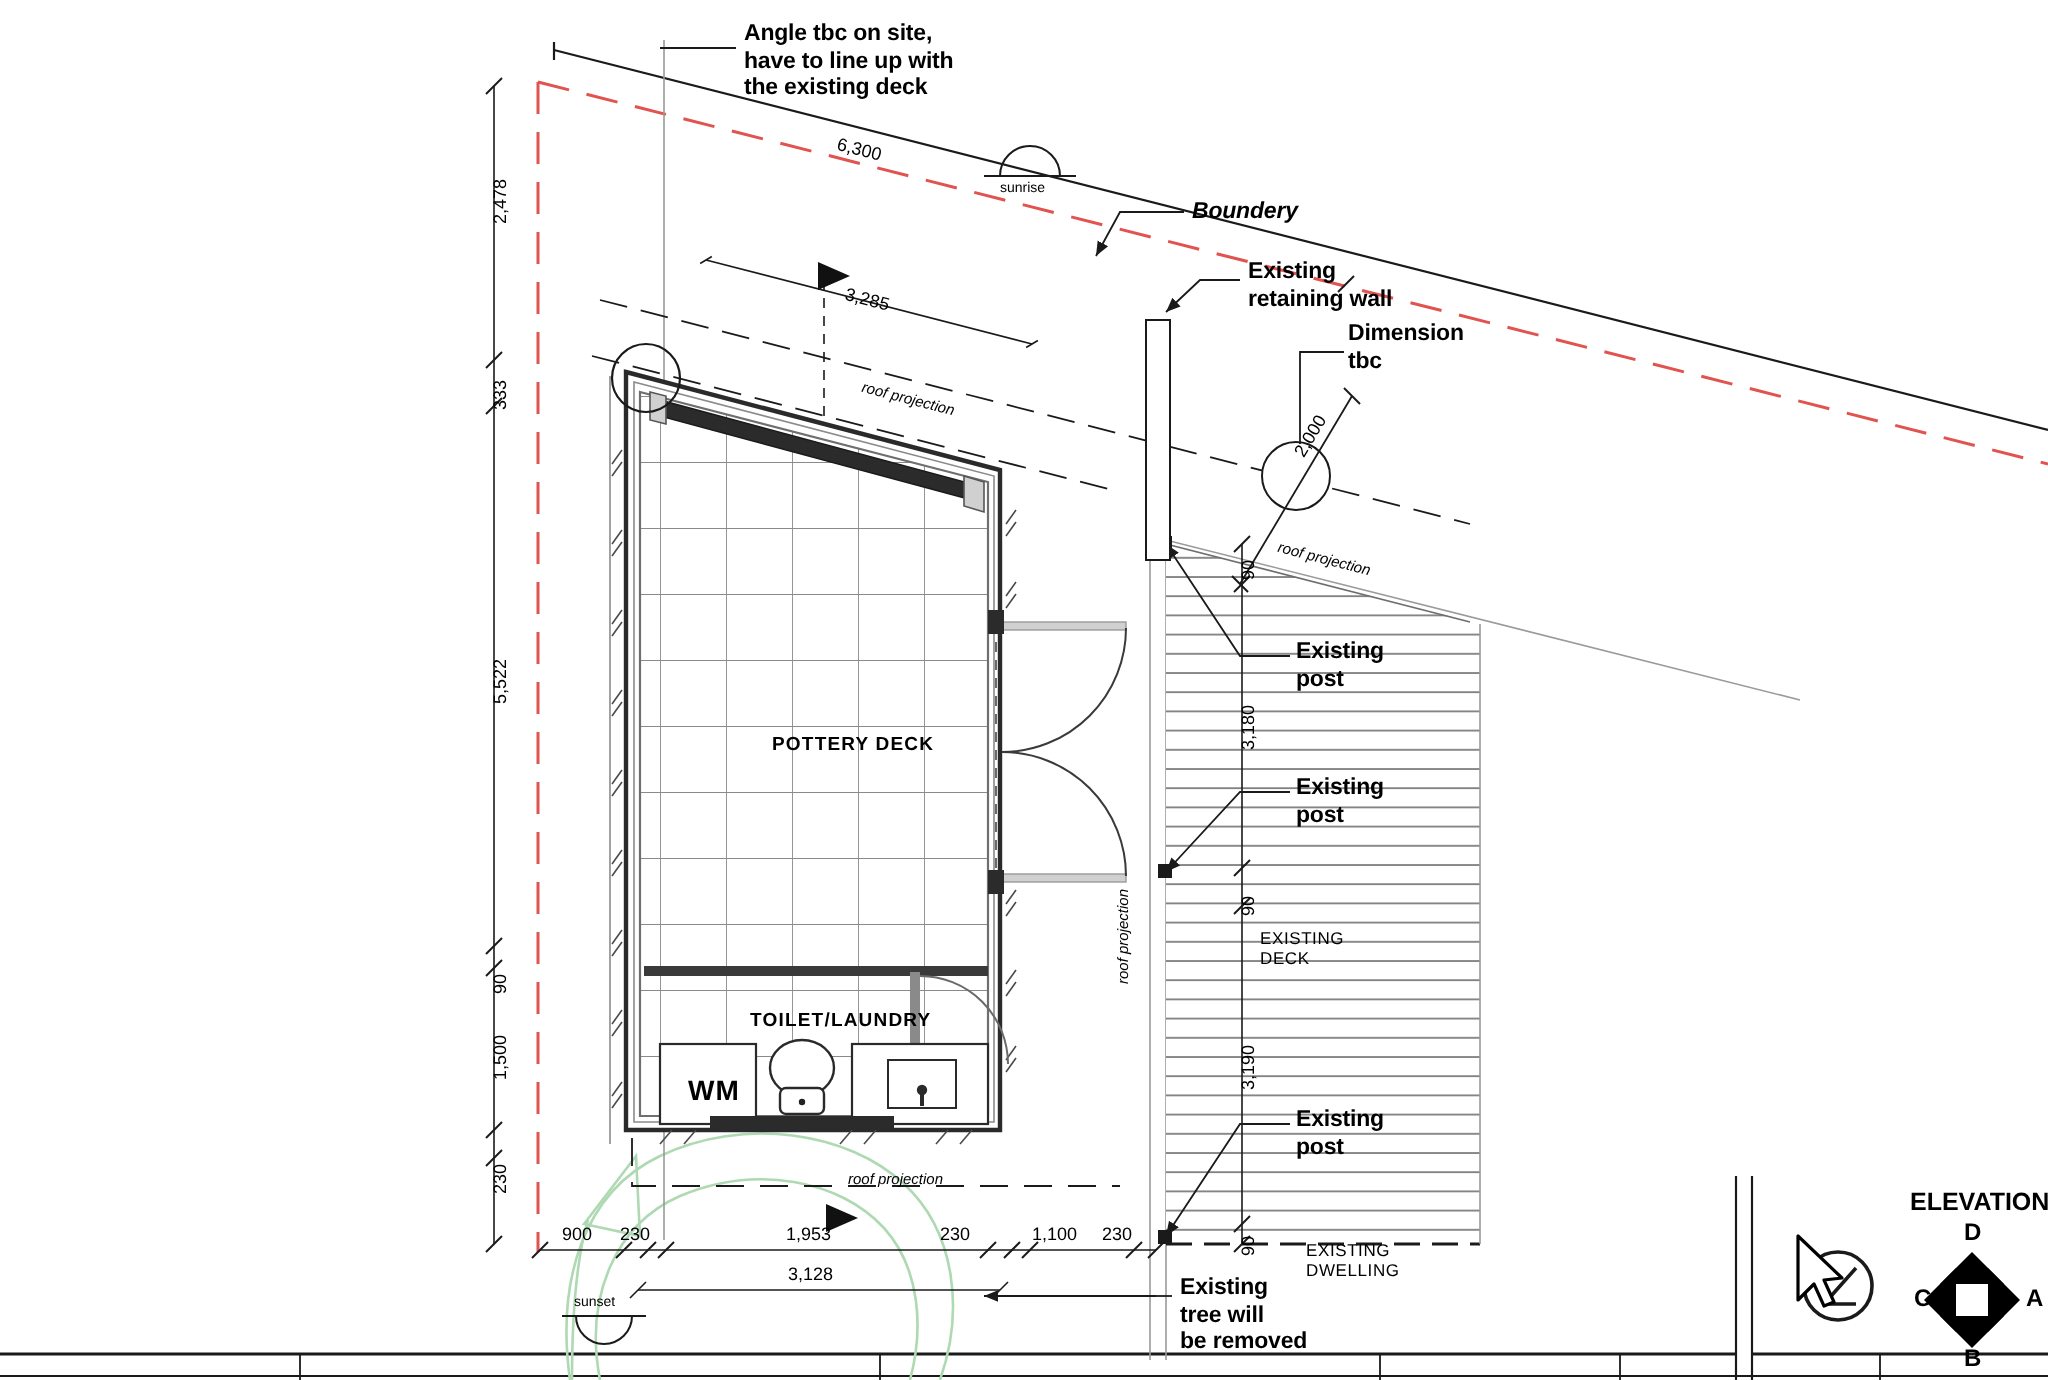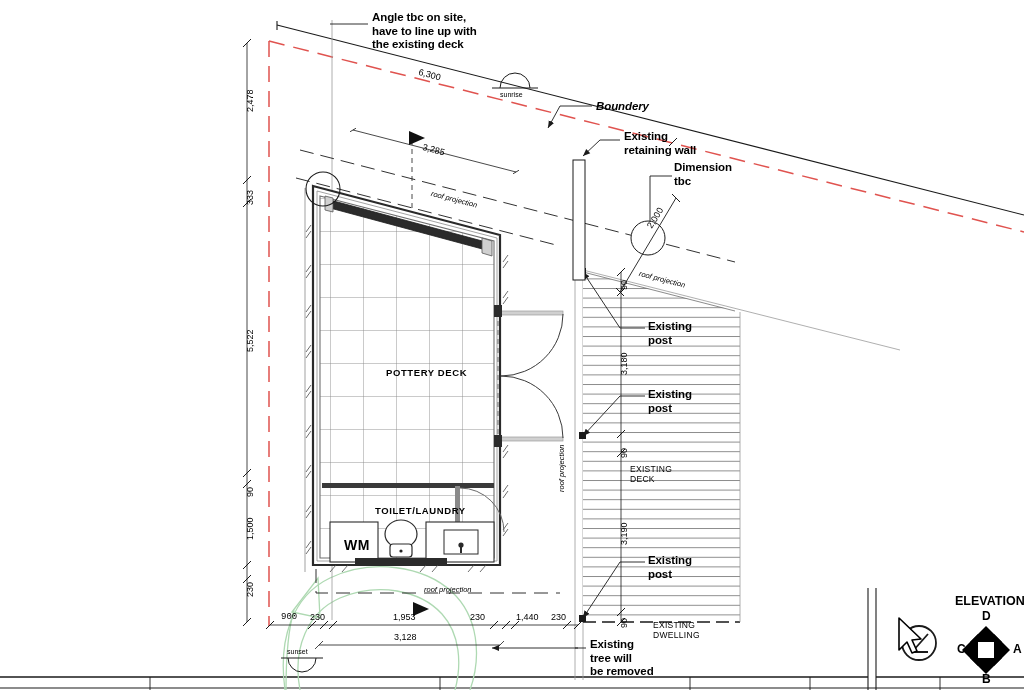--- a/index.html
+++ b/index.html
@@ -350,25 +350,25 @@
 <div class="tx rot-rp" style="left:424px;top:586px;">roof projection</div>
 <div class="tx rot-rp" style="left:558px;top:492px;transform:rotate(-90deg);transform-origin:0 0;">roof projection</div>
 
 <div class="tx dimv" style="left:245px;top:112px;">2,478</div>
 <div class="tx dimv" style="left:245px;top:205px;">333</div>
 <div class="tx dimv" style="left:245px;top:352px;">5,522</div>
 <div class="tx dimv" style="left:245px;top:497px;">90</div>
 <div class="tx dimv" style="left:245px;top:540px;">1,500</div>
 <div class="tx dimv" style="left:245px;top:597px;">230</div>
 
-<div class="tx dim" style="left:281px;top:612px;font-family:Liberation Mono, monospace;">900</div>
+<div class="tx dim" style="left:281px;top:612px;">900</div>
 <div class="tx dim" style="left:310px;top:612px;">230</div>
 <div class="tx dim" style="left:393px;top:612px;">1,953</div>
 <div class="tx dim" style="left:470px;top:612px;">230</div>
-<div class="tx dim" style="left:516px;top:612px;">1,440</div>
+<div class="tx dim" style="left:516px;top:612px;">1,100</div>
 <div class="tx dim" style="left:551px;top:612px;">230</div>
 <div class="tx dim" style="left:394px;top:632px;">3,128</div>
 
 <div class="tx dimv" style="left:619px;top:290px;">90</div>
 <div class="tx dimv" style="left:619px;top:375px;">3,180</div>
 <div class="tx dimv" style="left:619px;top:458px;">90</div>
 <div class="tx dimv" style="left:619px;top:545px;">3,190</div>
 <div class="tx dimv" style="left:619px;top:628px;">90</div>
 
 <div class="tx dim" style="left:420px;top:67px;transform:rotate(14.5deg);transform-origin:0 0;">6,300</div>

